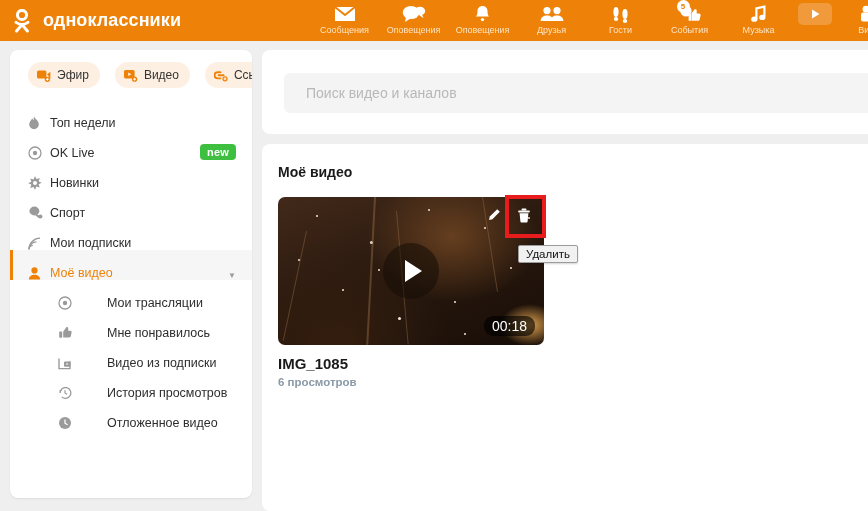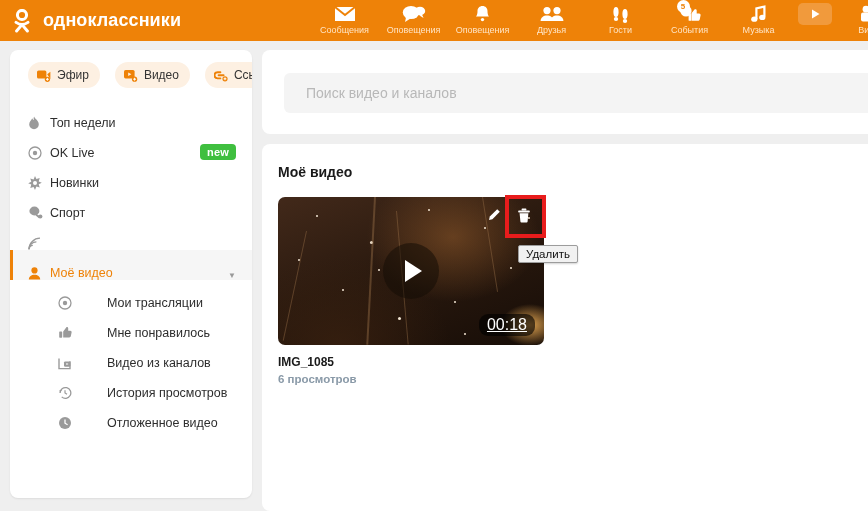--- a/index.html
+++ b/index.html
@@ -148,35 +148,34 @@
   }
   .play-tri {
     width: 0; height: 0; margin-left: 4px;
     border-left: 17px solid #fff;
     border-top: 11px solid transparent;
     border-bottom: 11px solid transparent;
   }
   .duration {
     position: absolute; right: 9px; bottom: 9px;
     background: rgba(0,0,0,.62); color: #fff;
-    font-size: 16px; border-radius: 9px;
+    font-size: 14px; border-radius: 9px;
     padding: 2px 8px;
-    text-decoration: underline;
   }
   .thumb-actions {
     position: absolute; right: 6px; top: 6px;
     display: flex; gap: 2px; align-items: center;
   }
   .act-btn {
     width: 28px; height: 28px; border-radius: 4px;
     display: flex; align-items: center; justify-content: center;
     cursor: pointer;
   }
   .vid-title {
-    margin-top: 10px; font-size: 12px;
+    margin-top: 10px; font-size: 15px;
     font-weight: bold; color: #1a1a1a;
   }
   .vid-views { margin-top: 4px; font-size: 11.5px; color: #8a9aa8; font-weight: bold; }
 
   
   .red-box {
     position: absolute; left: 505px; top: 195px;
     width: 41px; height: 43px;
     border: 4px solid #e81c1c; pointer-events: none;
   }
@@ -380,20 +379,21 @@
     </div>
 
     <div class="menu-item">
       <span class="mi-icon">
         <svg width="14" height="13" viewBox="0 0 14 13">
             <path d="M1 12.2a11 11 0 0 1 11-11" fill="none" stroke="#9a9a9a" stroke-width="1.3"></path>
             <path d="M1 12.2a7.4 7.4 0 0 1 7.4-7.4" fill="none" stroke="#9a9a9a" stroke-width="1.3"></path>
             <path d="M1 12.2a3.8 3.8 0 0 1 3.8-3.8" fill="none" stroke="#9a9a9a" stroke-width="1.3"></path>
           </svg>
       </span>
+      <span class="mi-label">Мои подписки</span>
     </div>
 
 
     <div class="menu-item active">
       <span class="mi-icon">
         <svg width="13" height="13" viewBox="0 0 13 13">
             <circle cx="6.5" cy="3.4" r="3.1" fill="#ee8208"></circle>
             <path d="M.8 12.6c0-3.1 2.6-4.8 5.7-4.8s5.7 1.7 5.7 4.8z" fill="#ee8208"></path>
           </svg>
       </span>
@@ -422,21 +422,21 @@
     </div>
 
     <div class="menu-item sub">
       <span class="mi-icon">
         <svg width="14" height="13" viewBox="0 0 14 13">
             <path d="M1 1.4v10.2h11V4.2" fill="none" stroke="#9a9a9a" stroke-width="1.4"></path>
             <rect x="6" y="4.4" width="6.4" height="5.4" rx="1.2" fill="#9a9a9a"></rect>
             <path d="M8.4 6.1 L10.6 7.1 L8.4 8.1z" fill="#fff"></path>
           </svg>
       </span>
-      <span class="mi-label">Видео из каналов</span>
+      <span class="mi-label">Видео из подписки</span>
     </div>
 
     <div class="menu-item sub">
       <span class="mi-icon">
         <svg width="14" height="14" viewBox="0 0 14 14">
             <path d="M2 7a5.4 5.4 0 1 1 1.7 3.9" fill="none" stroke="#9a9a9a" stroke-width="1.3"></path>
             <path d="M4.2 3.6 L1.4 4.2 L2.1 7z" fill="#9a9a9a"></path>
             <path d="M7 4.3V7l2 1.3" fill="none" stroke="#9a9a9a" stroke-width="1.2"></path>
           </svg>
       </span>

